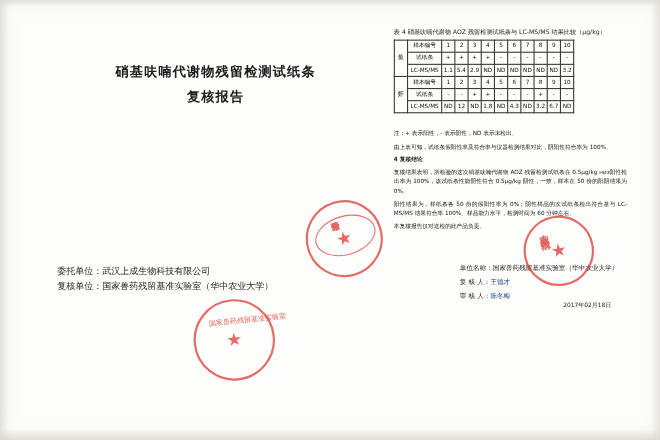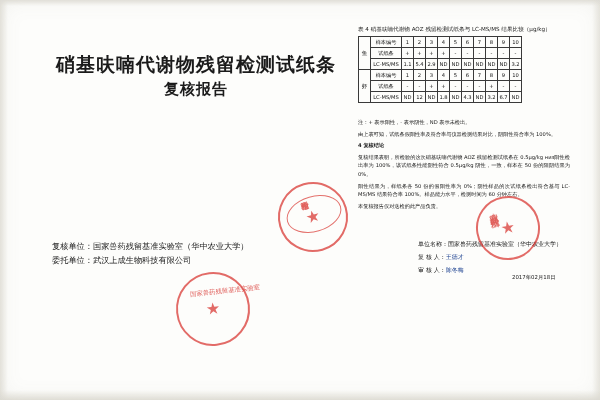--- a/index.html
+++ b/index.html
@@ -56,34 +56,34 @@
   
   .doc-title {
     position: absolute;
     left: 46px;
     top: 52px;
     width: 300px;
     text-align: center;
     font-family: Liberation Sans, sans-serif;
     font-weight: bold;
     color: #1b1b1b;
-    font-size: 19px;
+    font-size: 12px;
     letter-spacing: 1px;
     line-height: 26px;
   }
   .doc-subtitle {
     position: absolute;
     left: 46px;
     top: 80px;
     width: 300px;
     text-align: center;
     font-family: "DejaVu Serif", "Liberation Serif", serif;
     font-weight: bold;
     color: #1b1b1b;
-    font-size: 15px;
+    font-size: 12px;
     letter-spacing: 1px;
   }
 
   .meta-block {
     position: absolute;
     left: 52px;
     top: 240px;
     font-family: "DejaVu Serif", "Liberation Serif", serif;
     font-size: 8.2px;
     line-height: 13.5px;
@@ -272,24 +272,24 @@
   <div class="paper-left-edge"></div>
   <div class="paper-right-edge"></div>
   <div class="paper-top-edge"></div>
   <div class="paper-bottom-edge"></div>
 
   <div class="doc-title">硝基呋喃代谢物残留检测试纸条</div>
   <div class="doc-subtitle">复核报告</div>
 
   <div class="meta-block">
     <span class="meta-row">
-      <span class="meta-label">复核单位：</span><span class="meta-value">国家兽药残留基准实验室（华中农业大学）</span>
+      <span class="meta-label">委托单位：</span><span class="meta-value">武汉上成生物科技有限公司</span>
     </span>
     <span class="meta-row">
-      <span class="meta-label">委托单位：</span><span class="meta-value">武汉上成生物科技有限公司</span>
+      <span class="meta-label">复核单位：</span><span class="meta-value">国家兽药残留基准实验室（华中农业大学）</span>
     </span>
   </div>
 
   <div class="table-caption">表 4  硝基呋喃代谢物 AOZ 残留检测试纸条与 LC-MS/MS 结果比较（μg/kg）</div>
 
   <table class="result-table">
     <tbody>
       <tr>
         <td class="grp" rowspan="3">鱼</td>
         <td class="rowhead">样本编号</td>

